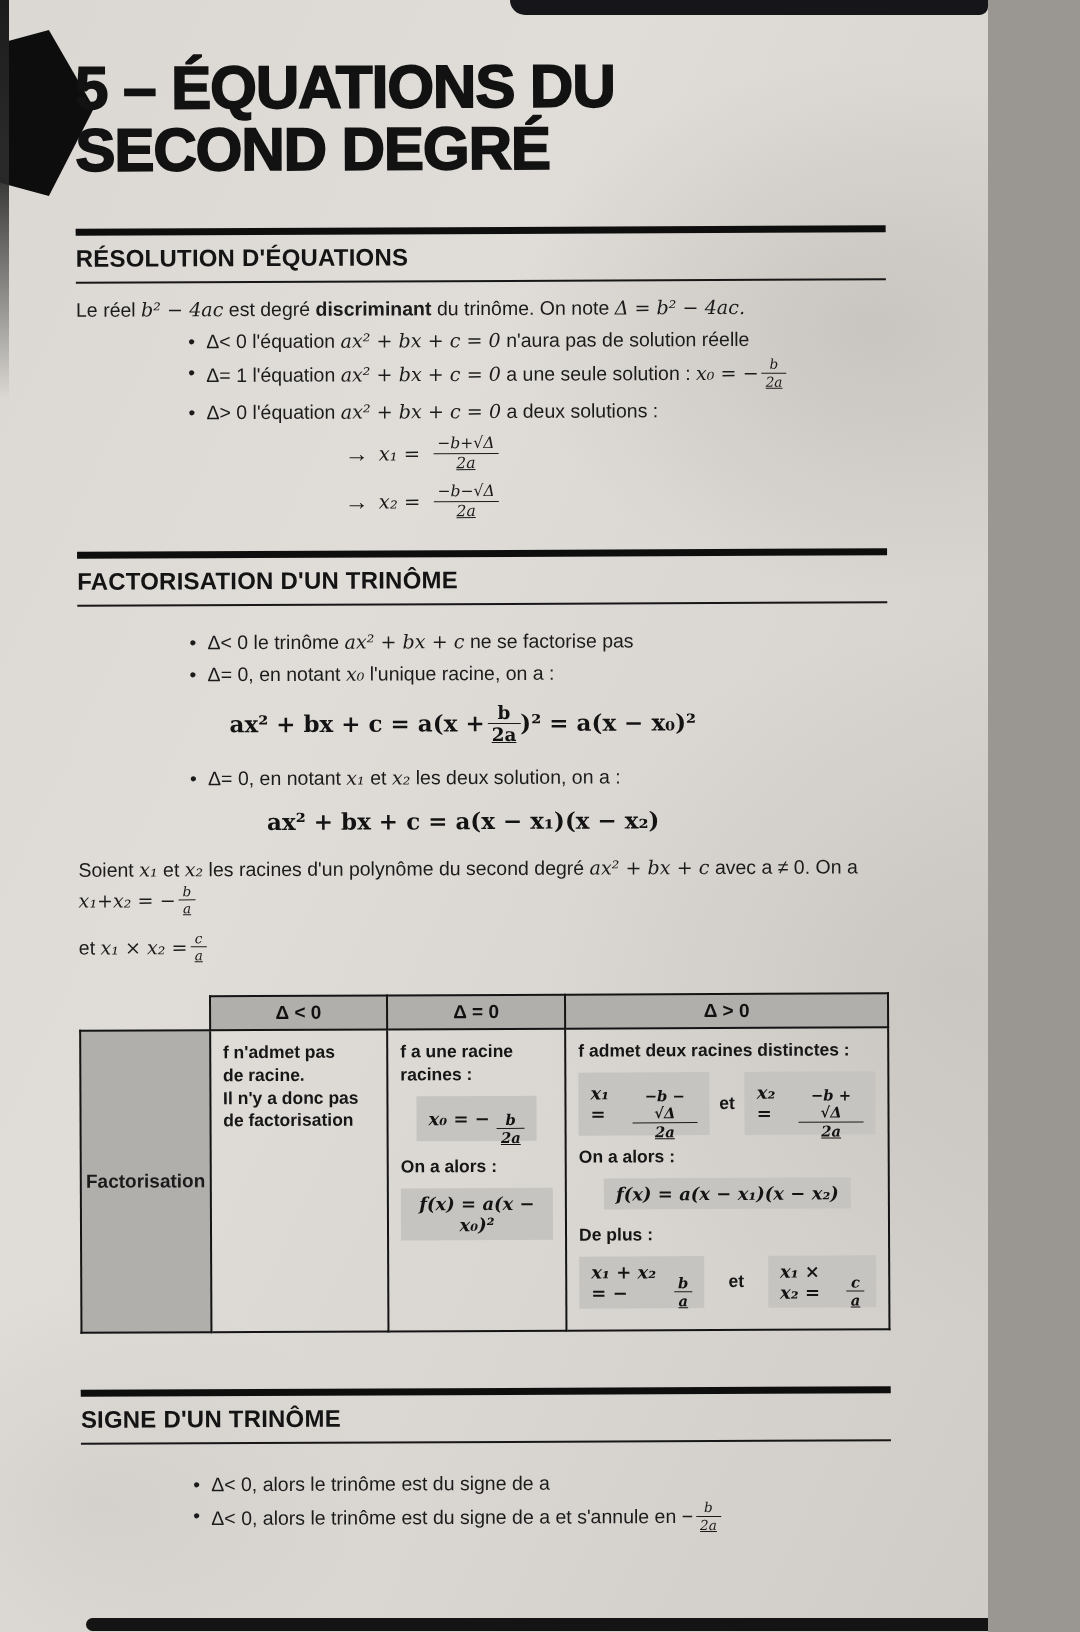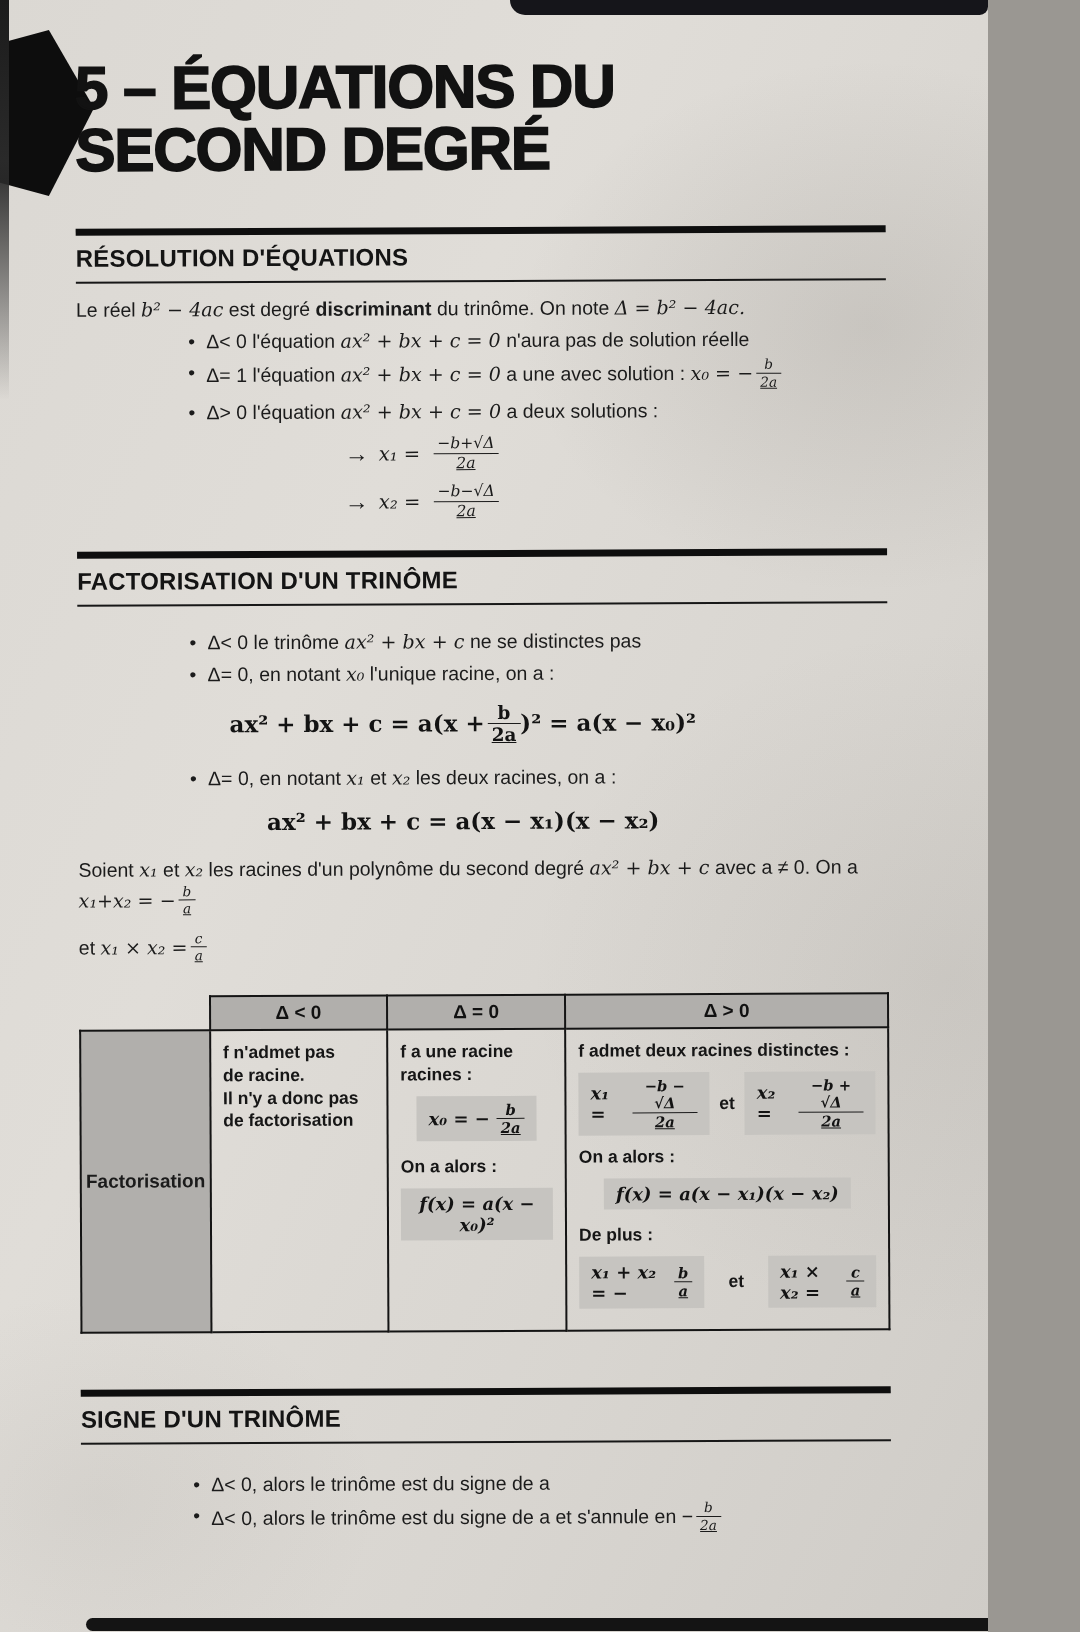--- a/index.html
+++ b/index.html
@@ -41,21 +41,21 @@
   .disc-table{border-collapse:collapse;margin-top:30px;}
   .disc-table th,.disc-table td{border:2px solid #141414;}
   .disc-table td.spacer{border:none;background:transparent;}
   .c0{width:130px;}.c1{width:183px;}.c2{width:203px;}.c3{width:364px;}
   .disc-table th{background:#b1afac;font-size:19px;padding:5px 4px;color:#111;}
   .rowlabel{background:#b1afac;font-weight:bold;font-size:19px;text-align:center;vertical-align:middle;}
   .cell{vertical-align:top;padding:10px 12px;height:280px;background:transparent;}
   .cell-text{font-weight:bold;font-size:17.5px;line-height:1.3;color:#161616;}
   .gbox{display:inline-flex;align-items:center;gap:6px;background:#c6c4c0;padding:5px 12px;
     font-family:"DejaVu Serif",serif;font-style:italic;font-weight:bold;font-size:18px;color:#131313;}
-  .gbox .frac{font-size:0.82em;top:0;margin-left:1px;}
+  .gbox .frac{font-size:0.82em;top:10px;margin-left:1px;}
   .box-center{text-align:center;margin:10px 0;}
   .row-flex{display:flex;align-items:center;gap:10px;margin:10px 0;}
   .mt{margin-top:14px;}
 </style>
 </head>
 <body>
 
 <div class="paper">
   <div class="corner-bookmark"></div>
   <div class="top-edge"></div>
@@ -67,21 +67,21 @@
 
     <section>
       <div class="rule-thick"></div>
       <h2 class="sec-h">RÉSOLUTION D'ÉQUATIONS</h2>
       <div class="rule-thin"></div>
 
       <p class="body-line"><span>Le réel </span><span class="math">b² − 4ac</span><span> est degré </span><b>discriminant</b><span> du trinôme. On note </span><span class="math">Δ = b² − 4ac.</span></p>
 
       <div class="bullet"><span>Δ&lt; 0 l'équation </span><span class="math">ax² + bx + c = 0</span><span> n'aura pas de solution réelle</span></div>
 
-      <div class="bullet"><span>Δ= 1 l'équation </span><span class="math">ax² + bx + c = 0</span><span> a une avec solution : </span><span class="math">x₀ = −</span><span class="frac math">
+      <div class="bullet"><span>Δ= 1 l'équation </span><span class="math">ax² + bx + c = 0</span><span> a une seule solution : </span><span class="math">x₀ = −</span><span class="frac math">
             <span class="num">b</span>
             <span class="den">2a</span>
           </span></div>
 
       <div class="bullet"><span>Δ&gt; 0 l'équation </span><span class="math">ax² + bx + c = 0</span><span> a deux solutions :</span></div>
 
       <div class="solutions">
         <div class="sol">
             <span class="arrow">→</span>
             <span class="math">x₁ =</span>
@@ -99,30 +99,30 @@
             </span>
           </div>
       </div>
     </section>
 
     <section>
       <div class="rule-thick" style="margin-top:30px;"></div>
       <h2 class="sec-h">FACTORISATION D'UN TRINÔME</h2>
       <div class="rule-thin"></div>
 
-      <div class="bullet" style="margin-top:24px;"><span>Δ&lt; 0 le trinôme </span><span class="math">ax² + bx + c</span><span> ne se distinctes pas</span></div>
+      <div class="bullet" style="margin-top:24px;"><span>Δ&lt; 0 le trinôme </span><span class="math">ax² + bx + c</span><span> ne se factorise pas</span></div>
 
       <div class="bullet"><span>Δ= 0, en notant </span><span class="math">x₀</span><span> l'unique racine, on a :</span></div>
 
       <div class="center-formula"><span>ax² + bx + c = a(x +</span><span class="frac">
             <span class="num">b</span>
             <span class="den">2a</span>
           </span><span>)² = a(x − x₀)²</span></div>
 
-      <div class="bullet" style="margin-top:18px;"><span>Δ= 0, en notant </span><span class="math">x₁</span><span> et </span><span class="math">x₂</span><span> les deux racines, on a :</span></div>
+      <div class="bullet" style="margin-top:18px;"><span>Δ= 0, en notant </span><span class="math">x₁</span><span> et </span><span class="math">x₂</span><span> les deux solution, on a :</span></div>
 
       <div class="center-formula">ax² + bx + c = a(x − x₁)(x − x₂)</div>
 
       <p class="body-line vieta"><span>Soient </span><span class="math">x₁</span><span> et </span><span class="math">x₂</span><span> les racines d'un polynôme du second degré </span><span class="math">ax² + bx + c</span><span> avec a ≠ 0. On a </span><span class="math">x₁+x₂ = −</span><span class="frac math">
             <span class="num">b</span>
             <span class="den">a</span>
           </span></p>
       <p class="body-line"><span>et </span><span class="math">x₁ × x₂ =</span><span class="frac math">
             <span class="num">c</span>
             <span class="den">a</span>

